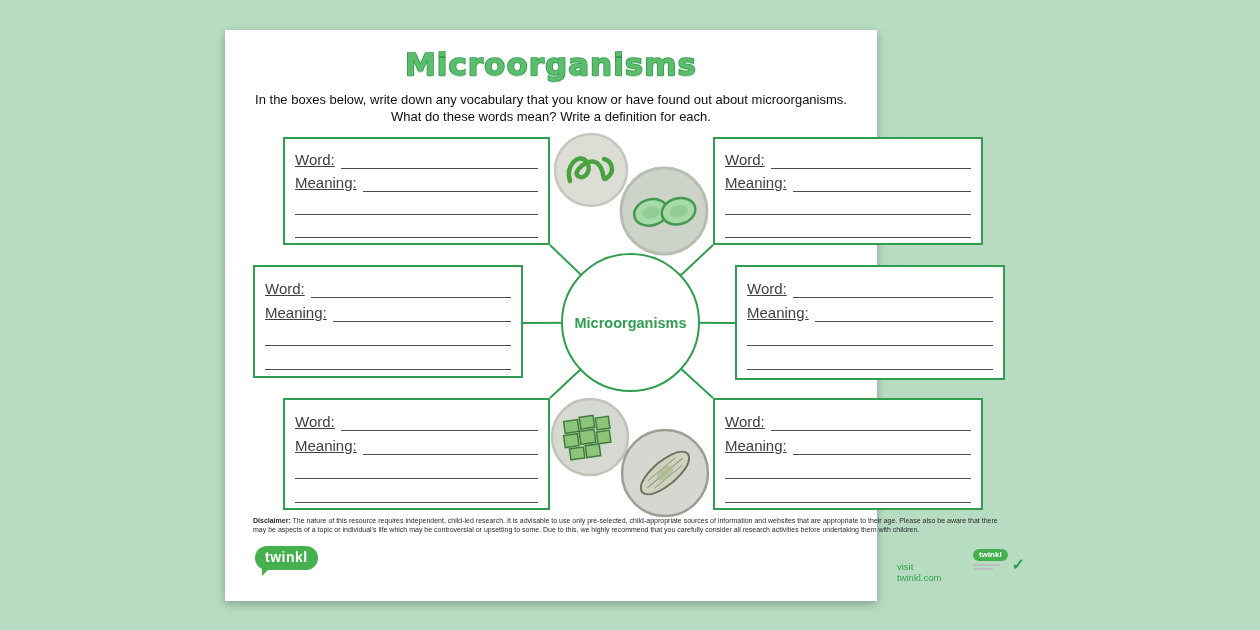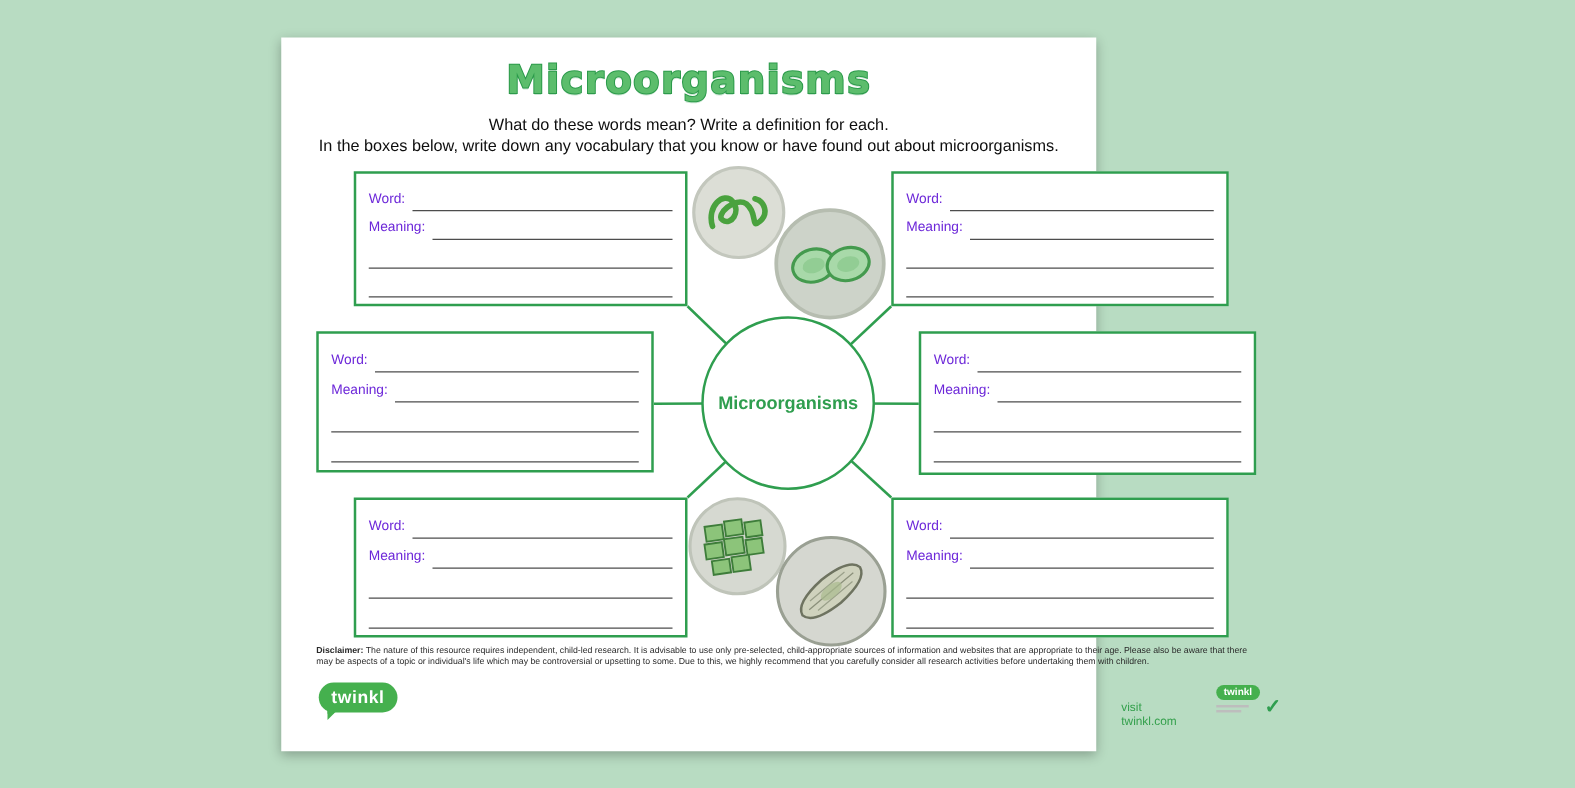--- a/index.html
+++ b/index.html
@@ -21,21 +21,21 @@
   }
 
   .instructions { position:absolute; top:61px; left:0; right:0; text-align:center;
     font-size:13px; line-height:17px; color:#0e0e0e; }
 
   .mapsvg { position:absolute; left:0; top:0; width:810px; height:571px; }
 
   .wbox { position:absolute; border:2px solid #2f9e4f; background:#fff; padding:7px 10px 0 10px; }
   .row { display:flex; align-items:flex-end; height:23px; }
   .row.tall { height:24px; }
-  .lbl { font-size:11px; color:#6d28d9; padding-right:6px; line-height:19px; white-space:nowrap; }
+  .lbl { font-size:15px; color:#404040; padding-right:6px; line-height:19px; white-space:nowrap;text-decoration:underline; }
   .wline { flex:1; border-bottom:1px solid #4d4d4d; height:17px; }
 
   .hub {
     position:absolute; left:336px; top:223px; width:139px; height:139px;
     border:2px solid #2f9e4f; border-radius:50%; background:#fff;
     display:flex; align-items:center; justify-content:center;
     font-weight:bold; font-size:14.5px; color:#2f9e4f; text-align:center;
   }
 
   .disclaimer { position:absolute; left:28px; top:487px; width:755px;
@@ -66,22 +66,22 @@
 </style>
 </head>
 <body>
 
 <div id="canvas">
   <div class="page">
 
     <div class="title">Microorganisms</div>
 
     <div class="instructions">
+      <div>In the boxes below, write down any vocabulary that you know or have found out about microorganisms.</div>
       <div>What do these words mean? Write a definition for each.</div>
-      <div>In the boxes below, write down any vocabulary that you know or have found out about microorganisms.</div>
     </div>
 
     <svg class="mapsvg" viewBox="0 0 810 571">
       <g stroke="#2f9e4f" stroke-width="2">
         <line x1="405.5" y1="292.5" x2="325" y2="215"></line>
         <line x1="405.5" y1="292.5" x2="488" y2="215"></line>
         <line x1="405.5" y1="292.5" x2="298" y2="293"></line>
         <line x1="405.5" y1="292.5" x2="512" y2="293"></line>
         <line x1="405.5" y1="292.5" x2="325" y2="368"></line>
         <line x1="405.5" y1="292.5" x2="488" y2="368"></line>

